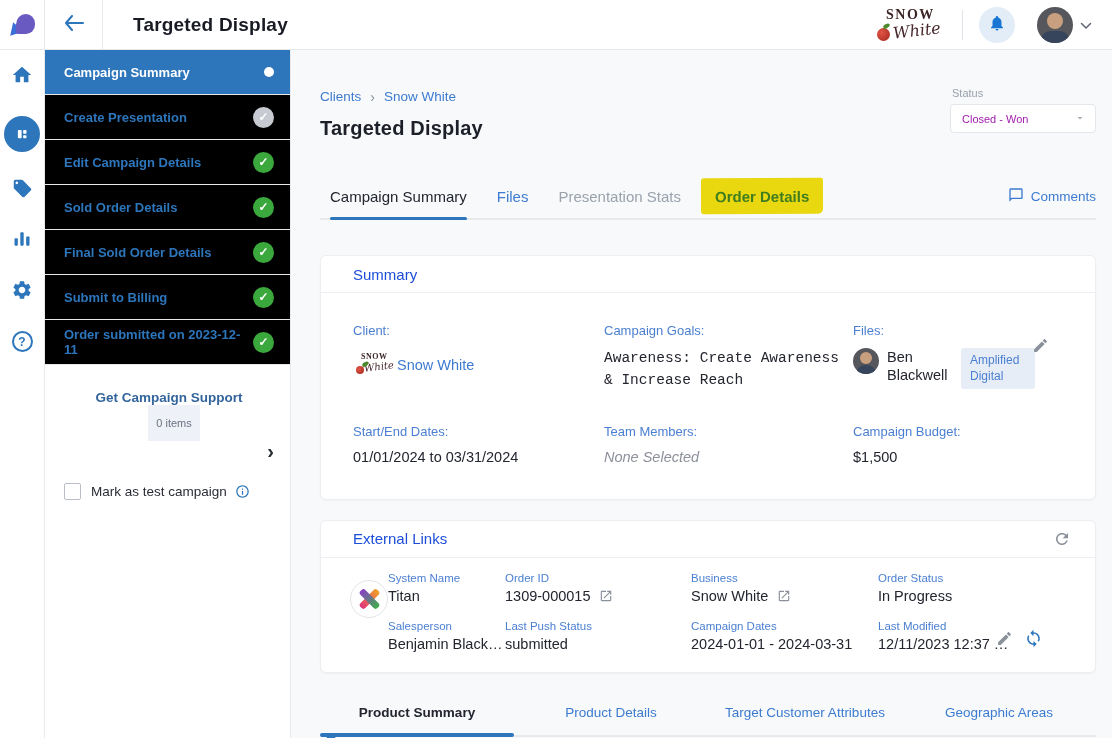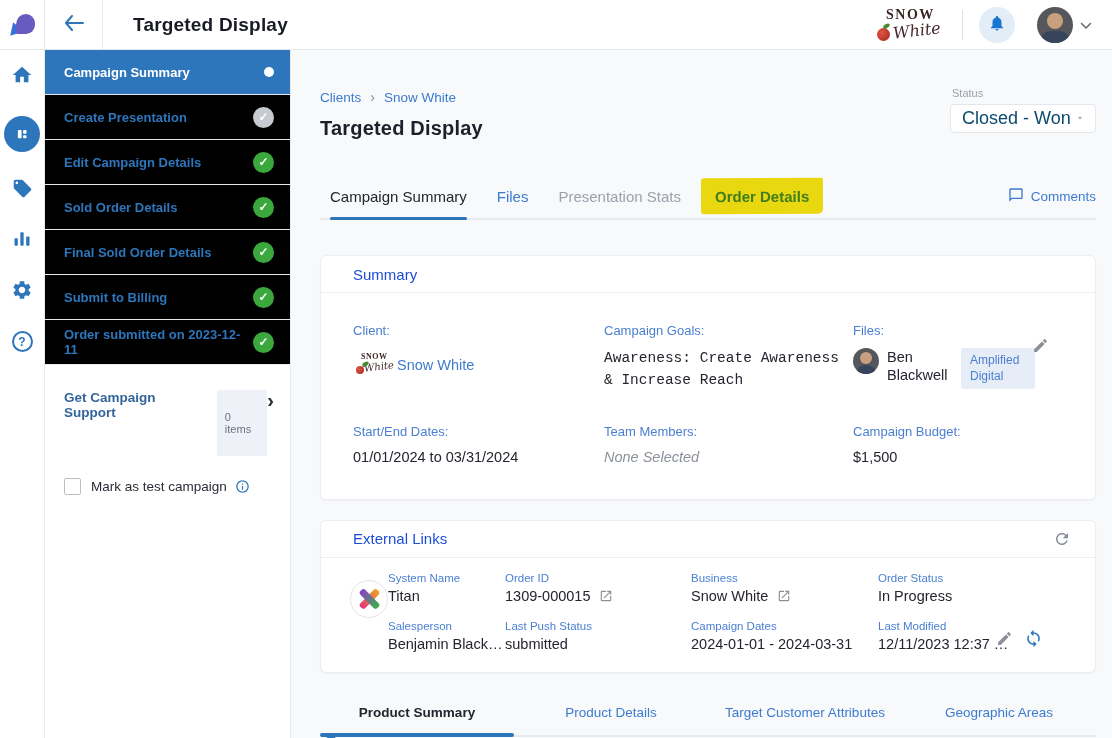--- a/index.html
+++ b/index.html
@@ -48,40 +48,40 @@
   .step { height:45px; display:flex; align-items:center; padding:0 16px 0 19px; border-bottom:1px solid #e6e8ec; cursor:pointer; background:#000000; }
   .step-label { font-size:13px; font-weight:600; color:#2d76bb; flex:1; padding-right:6px; }
   .step.active { background:#2d76bb; }
   .step.active .step-label { color:#fff; }
   .dot { width:10px; height:10px; border-radius:50%; background:#fff; flex:0 0 10px; }
   .check { width:21px; height:21px; border-radius:50%; display:flex; align-items:center; justify-content:center; flex:0 0 21px; }
   .check::after { content:"✓"; color:#fff; font-size:12px; font-weight:bold; }
   .check.done { background:#3aa83c; }
   .check.pending { background:#c7cad0; }
 
-  .support-row { margin-top:25px; padding:0 16px 0 19px; display:flex; cursor:pointer; }
+  .support-row { margin-top:25px; padding:0 16px 0 19px; display:flex; align-items:center; cursor:pointer;flex-direction:column; }
   .support-label { font-size:13.5px; font-weight:600; color:#33659c; }
-  .support-badge { margin-left:10px; background:#eef1f7; color:#6b7280; font-size:11px; padding:21px 8px; border-radius:0; }
+  .support-badge { margin-left:10px; background:#eef1f7; color:#6b7280; font-size:11px; padding:12px 8px; border-radius:0; }
   .support-chevron { margin-left:auto; font-size:20px; font-weight:bold; color:#2b2d36; line-height:1; }
   .testcampaign-row { margin-top:22px; padding-left:19px; display:flex; align-items:center; }
   .checkbox { width:17px; height:17px; border:1.5px solid #b9bec7; border-radius:2px; background:#fff; cursor:pointer; flex:0 0 17px; }
   .testcampaign-label { margin-left:10px; font-size:13.5px; color:#2b2d36; }
   .info-icon { margin-left:8px; display:flex; cursor:pointer; }
 
   
   .content { flex:1; background:#f7f9fb; position:relative; overflow:hidden; }
-  .breadcrumb { margin:39px 0 0 29px; display:flex; align-items:center; gap:9px; font-size:13.5px; }
+  .breadcrumb { margin:39px 0 0 29px; display:flex; align-items:flex-start; gap:9px; font-size:13.5px; }
   .crumb { color:#3d7bd0; cursor:pointer; }
   .crumb-sep { color:#8b919b; font-size:14px; }
   .page-title { margin:12px 0 0 29px; font-size:20px; font-weight:700; color:#1d1f29; letter-spacing:.2px; }
 
   .status-box { position:absolute; top:37px; right:16px; width:146px; }
   .status-label { font-size:11px; color:#9aa2ad; margin-left:2px; }
   .status-select { margin-top:5px; height:29px; background:#fff; border:1px solid #e3e6ea; border-radius:4px; display:flex; align-items:center; padding:0 9px 0 11px; cursor:default; }
-  .status-value { font-size:18px; color:#0c4a6e; flex:1; }
+  .status-value { font-size:11px; color:#a21caf; flex:1; }
 
   .tabs-row { margin:34px 16px 0 29px; height:46px; display:flex; align-items:center; border-bottom:2px solid #e7e9ed; position:relative; }
   .tab { font-size:15px; font-weight:500; cursor:pointer; height:100%; display:flex; align-items:center; position:relative; }
   .tab-active { color:#23252f; margin-left:10px; margin-right:30px; }
   .tab-active::after { content:""; position:absolute; left:0; right:0; bottom:-2px; height:3px; background:#2d76bb; border-radius:2px; }
   .tab-files { color:#3d7bd0; margin-right:30px; }
   .tab-muted { color:#9aa2ac; margin-right:20px; }
   .tab-highlight { background:#e9d70f; color:#3f7d1f; font-weight:600; padding:0 14px; height:36px; border-radius:3px 2px 5px 3px; transform:rotate(-.2deg); }
   .comments-link { margin-left:auto; display:flex; align-items:center; gap:7px; color:#3d7bd0; font-size:13.5px; font-weight:500; cursor:pointer; }
 

